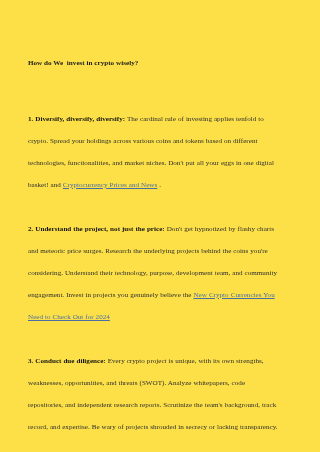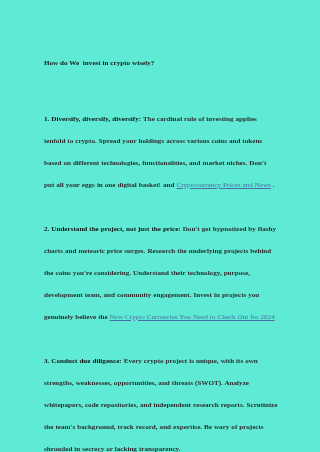--- a/index.html
+++ b/index.html
@@ -10,23 +10,23 @@
     width: 320px;
     height: 452px;
     background: #ffffff;
     font-family: "Liberation Serif", "DejaVu Serif", serif;
     overflow: hidden;
   }
   .page {
     width: 320px;
     height: 452px;
     position: relative;
-    background: #5eead4;
+    background: #fde047;
     box-sizing: border-box;
-    padding: 52px 42px 0 44px;
+    padding: 52px 42px 0 28px;
     overflow: hidden;
   }
   .doc-heading {
     font-size: 7.1px;
     font-weight: bold;
     color: #1a1a1a;
     line-height: 22px;
     margin: 0;
     letter-spacing: 0.03px;
     white-space: pre;
@@ -45,21 +45,21 @@
   }
   .tip-spacer {
     height: 22px;
   }
   .tip-lead {
     font-weight: bold;
     color: #141414;
     text-align: center;
   }
   .tip-body {
-    font-weight: bold;
+    font-weight: normal;
     color: #2e2e2e;
   }
   .doc-link {
     color: #4a6fa5;
     cursor: pointer;
   }
 </style>
 </head>
 <body>
 

